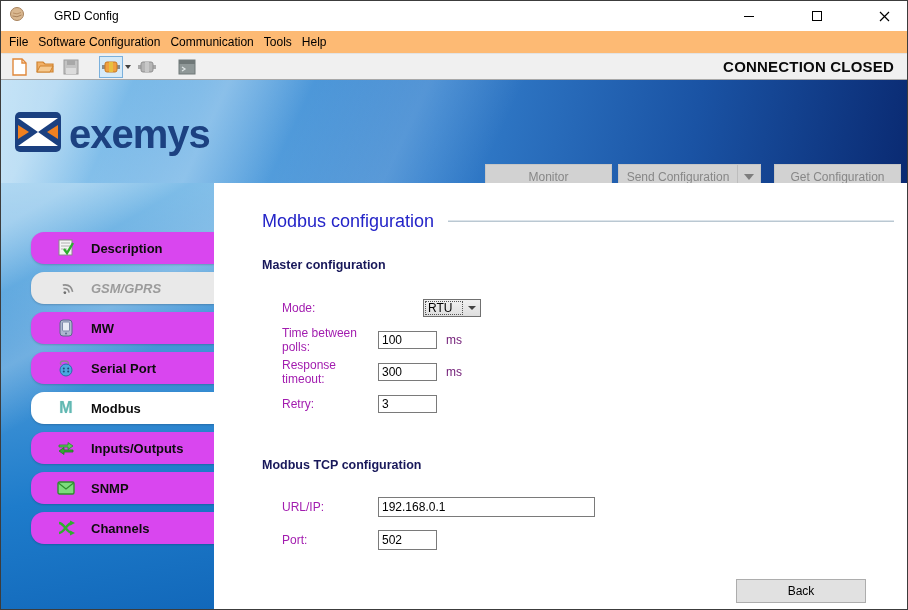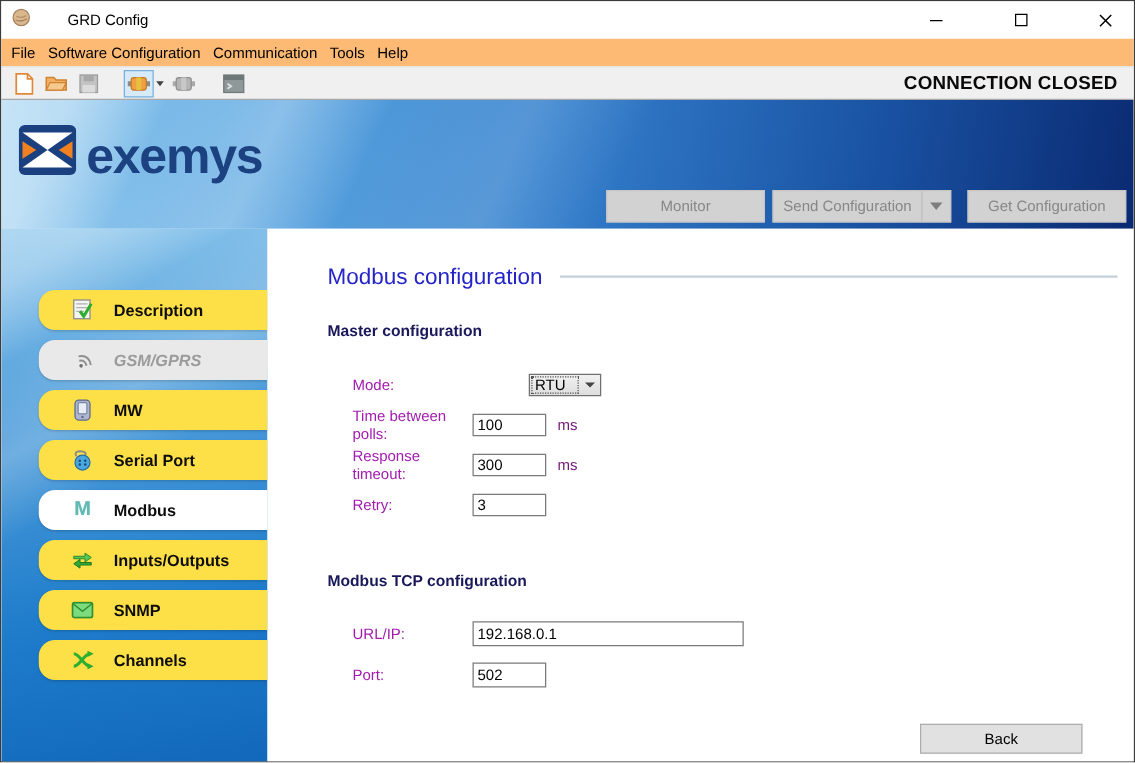--- a/index.html
+++ b/index.html
@@ -33,37 +33,37 @@
   .banner { position:absolute; left:0; top:0; right:0; height:103px;
     background:
       linear-gradient(115deg, rgba(255,255,255,.35) 6%, rgba(255,255,255,0) 14%, rgba(255,255,255,.28) 24%, rgba(255,255,255,0) 33%, rgba(255,255,255,.15) 45%, rgba(255,255,255,0) 55%),
       linear-gradient(100deg, #a7d5f2 0%, #62abe3 22%, #3480cd 48%, #1a53a4 76%, #0a2a72 100%); }
   .side-bg { position:absolute; left:0; top:103px; width:213px; bottom:0;
     background:
       linear-gradient(150deg, rgba(255,255,255,.30) 8%, rgba(255,255,255,0) 20%, rgba(255,255,255,.22) 34%, rgba(255,255,255,0) 46%),
       linear-gradient(170deg, #8cc6ec 0%, #4d9cda 35%, #1e7ccb 70%, #1268ba 100%); }
 
   
-  .logo { position:absolute; left:14px; top:20px; display:flex; align-items:flex-end; }
+  .logo { position:absolute; left:14px; top:32px; display:flex; align-items:center; }
   .logo-text { font-size:40px; font-weight:bold; color:#1c4181; letter-spacing:-1px; margin-left:8px; line-height:40px; }
 
   
-  .actions { position:absolute; left:484px; top:72px; display:flex; align-items:center; }
+  .actions { position:absolute; left:484px; top:84px; display:flex; align-items:center; }
   .act-btn { height:26px; background:#d2d2d2; border:1px solid #c6c6c6; color:#878787; font-size:12px; display:flex; align-items:center; justify-content:center; }
   .btn-monitor { width:127px; }
   .btn-send { width:143px; margin-left:6px; padding:0; }
   .btn-send .send-label { flex:1; text-align:center; }
   .btn-send .send-divider { width:1px; height:24px; background:#bdbdbd; }
   .btn-send .send-arrow { width:22px; height:24px; display:flex; align-items:center; justify-content:center; }
   .tri-down-md { width:0; height:0; border-left:5px solid transparent; border-right:5px solid transparent; border-top:6px solid #7e7e7e; }
   .btn-get { width:127px; margin-left:13px; }
 
   
   .pills { position:absolute; left:30px; top:152px; width:183px; }
-  .pill { width:183px; height:32px; margin-bottom:8px; background:#fde047; border-radius:13px 0 0 13px; display:flex; align-items:center; padding-left:25px; box-shadow:0 1px 2px rgba(0,0,0,.18); }
+  .pill { width:183px; height:32px; margin-bottom:8px; background:#d946ef; border-radius:13px 0 0 13px; display:flex; align-items:center; padding-left:25px; box-shadow:0 1px 2px rgba(0,0,0,.18); }
   .pill.selected { background:#ffffff; }
   .pill.disabled { background:#e9e9e9; }
   .pill .p-icon { width:20px; height:20px; display:flex; align-items:center; justify-content:center; }
   .pill .p-label { font-size:13px; font-weight:bold; color:#0d0d0d; margin-left:15px; }
   .pill.disabled .p-label { color:#9b9b9b; font-style:italic; }
   .m-letter { font-size:16px; font-weight:bold; color:#62b8b2; text-shadow:0 0 1px #9fd6d2; }
 
   
   .panel { position:absolute; left:213px; top:103px; right:0; bottom:0; background:#fff; padding-top:27px; }
   .heading-row { display:flex; align-items:center; margin:0 13px 0 48px; height:22px; }

